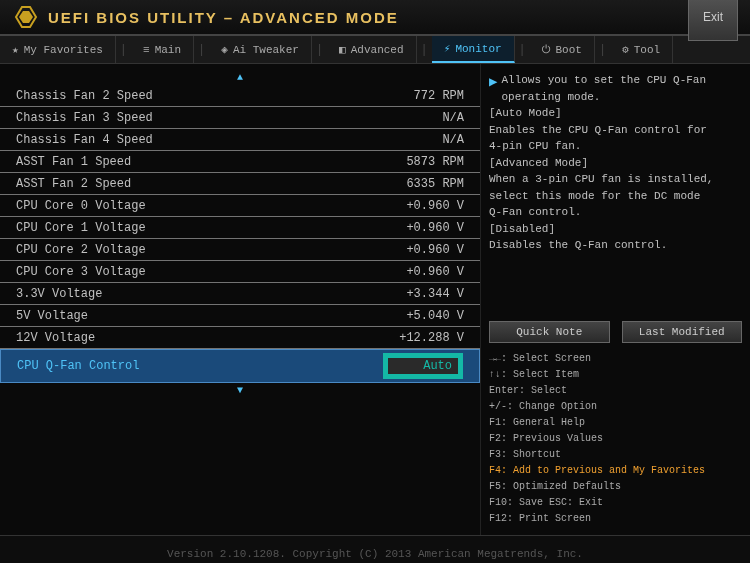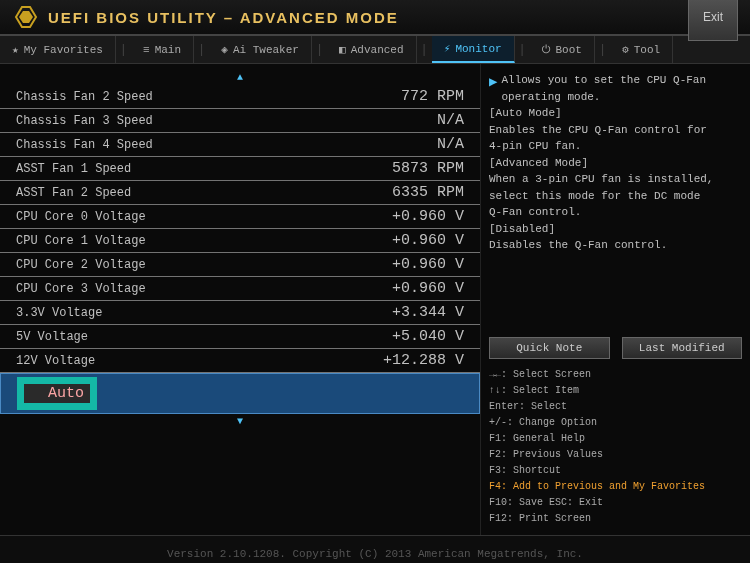--- a/index.html
+++ b/index.html
@@ -101,29 +101,29 @@
       background: #1a4a7a;
       border: 1px solid #4a8ac4;
     }
     .setting-label {
       flex: 1;
       color: #c0c0c0;
       font-size: 12px;
     }
     .setting-value {
       color: #c0c0c0;
-      font-size: 15px;
+      font-size: 12px;
       min-width: 80px;
       text-align: right;
     }
     .setting-value.selected {
       background: #2a2a2a;
-      border: 7px solid #14b8a6;
+      border: 5px solid #14b8a6;
       padding: 1px 6px;
-      color: #fca5a5;
+      color: #14b8a6;
     }
 
     
     .right-panel {
       flex: 1;
       background: #0a0a0a;
       border-left: 1px solid #222;
       display: flex;
       flex-direction: column;
       padding: 8px;
@@ -283,20 +283,21 @@
     <div class="setting-row">
       <span class="setting-label">5V Voltage</span>
       <span class="setting-value">+5.040 V</span>
     </div>
     <div class="setting-row">
       <span class="setting-label">12V Voltage</span>
       <span class="setting-value">+12.288 V</span>
     </div>
 
     <div class="setting-row highlighted">
+      <span class="setting-label" style="color:#4fc3f7;">CPU Q-Fan Control</span>
       <span class="setting-value selected">Auto</span>
     </div>
 
     <div class="scroll-arrow">▼</div>
   </div>
 
   <div class="right-panel">
     <div class="help-text">
       <span class="arrow-indicator">▶</span>
       Allows you to set the CPU Q-Fan<br>
@@ -319,20 +320,21 @@
 
     <div class="shortcuts">
       <div class="normal">→←: Select Screen</div>
       <div class="normal">↑↓: Select Item</div>
       <div class="normal">Enter: Select</div>
       <div class="normal">+/-: Change Option</div>
       <div class="normal">F1: General Help</div>
       <div class="normal">F2: Previous Values</div>
       <div class="normal">F3: Shortcut</div>
       <div class="special" style="color:#f0a030;">F4: Add to Previous and My Favorites</div>
+      <div class="normal">F5: Optimized Defaults</div>
       <div class="normal">F10: Save  ESC: Exit</div>
       <div class="normal">F12: Print Screen</div>
     </div>
   </div>
 </div>
 
 <div class="footer">
   <span>Version 2.10.1208. Copyright (C) 2013 American Megatrends, Inc.</span>
 </div>
 

